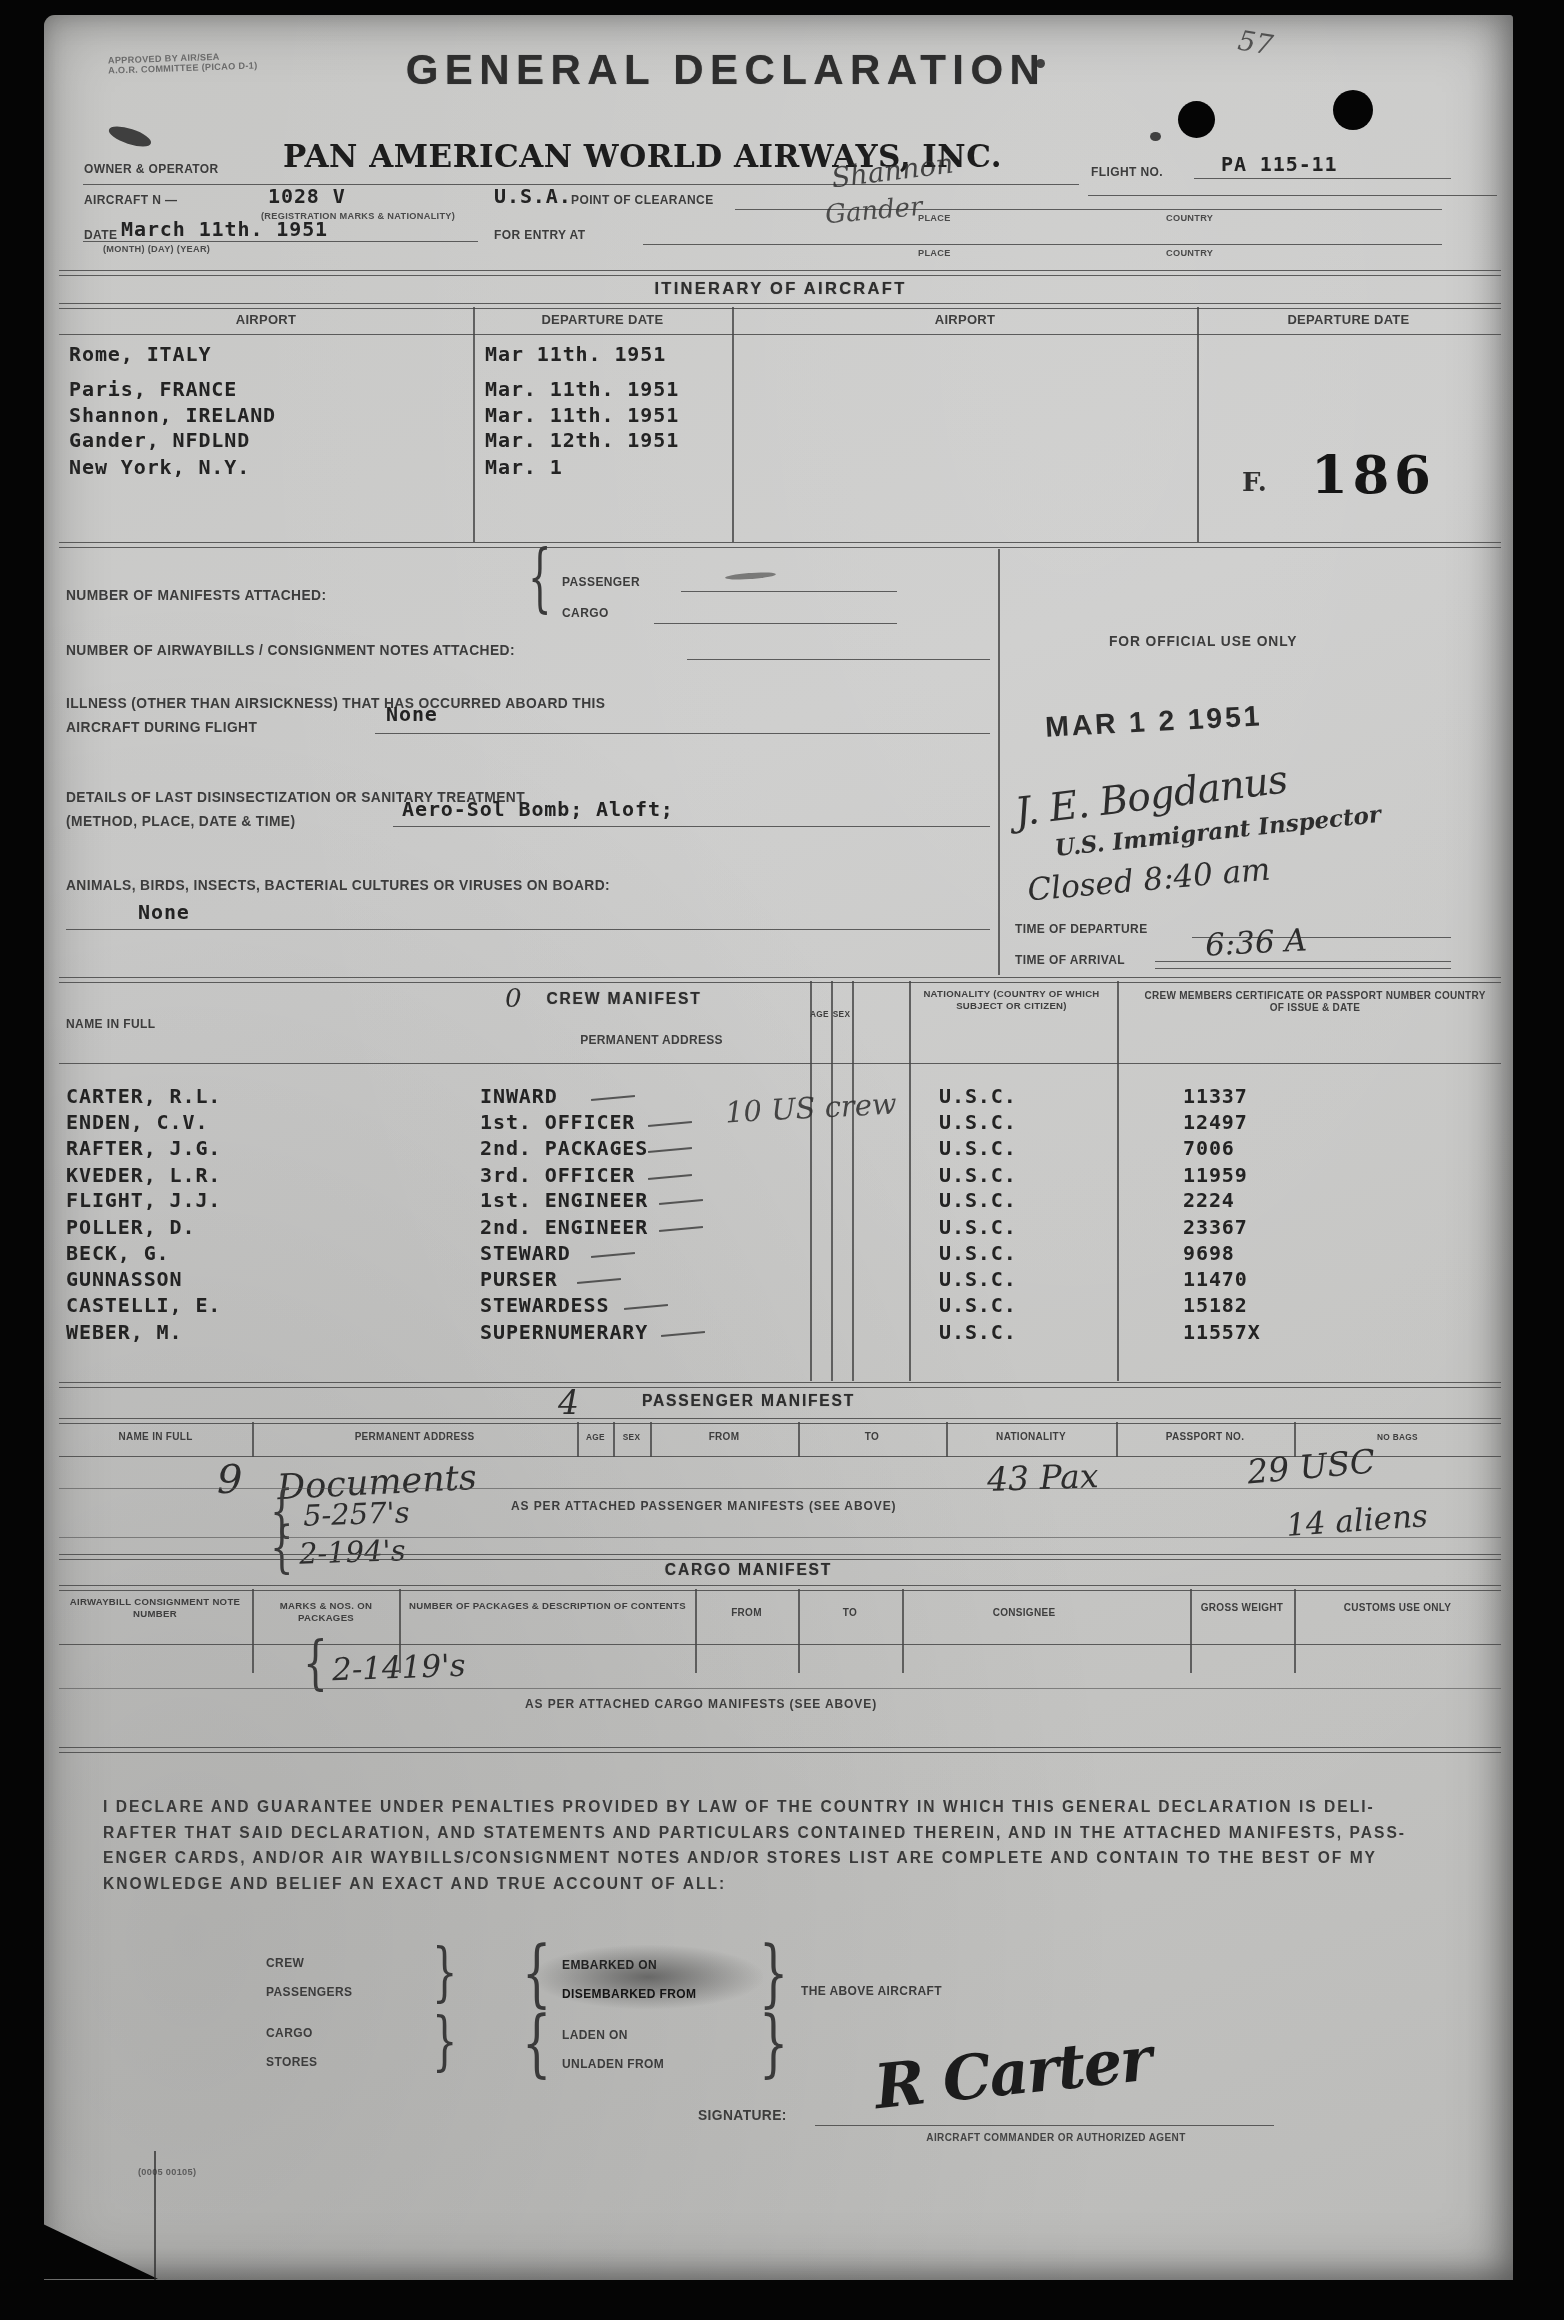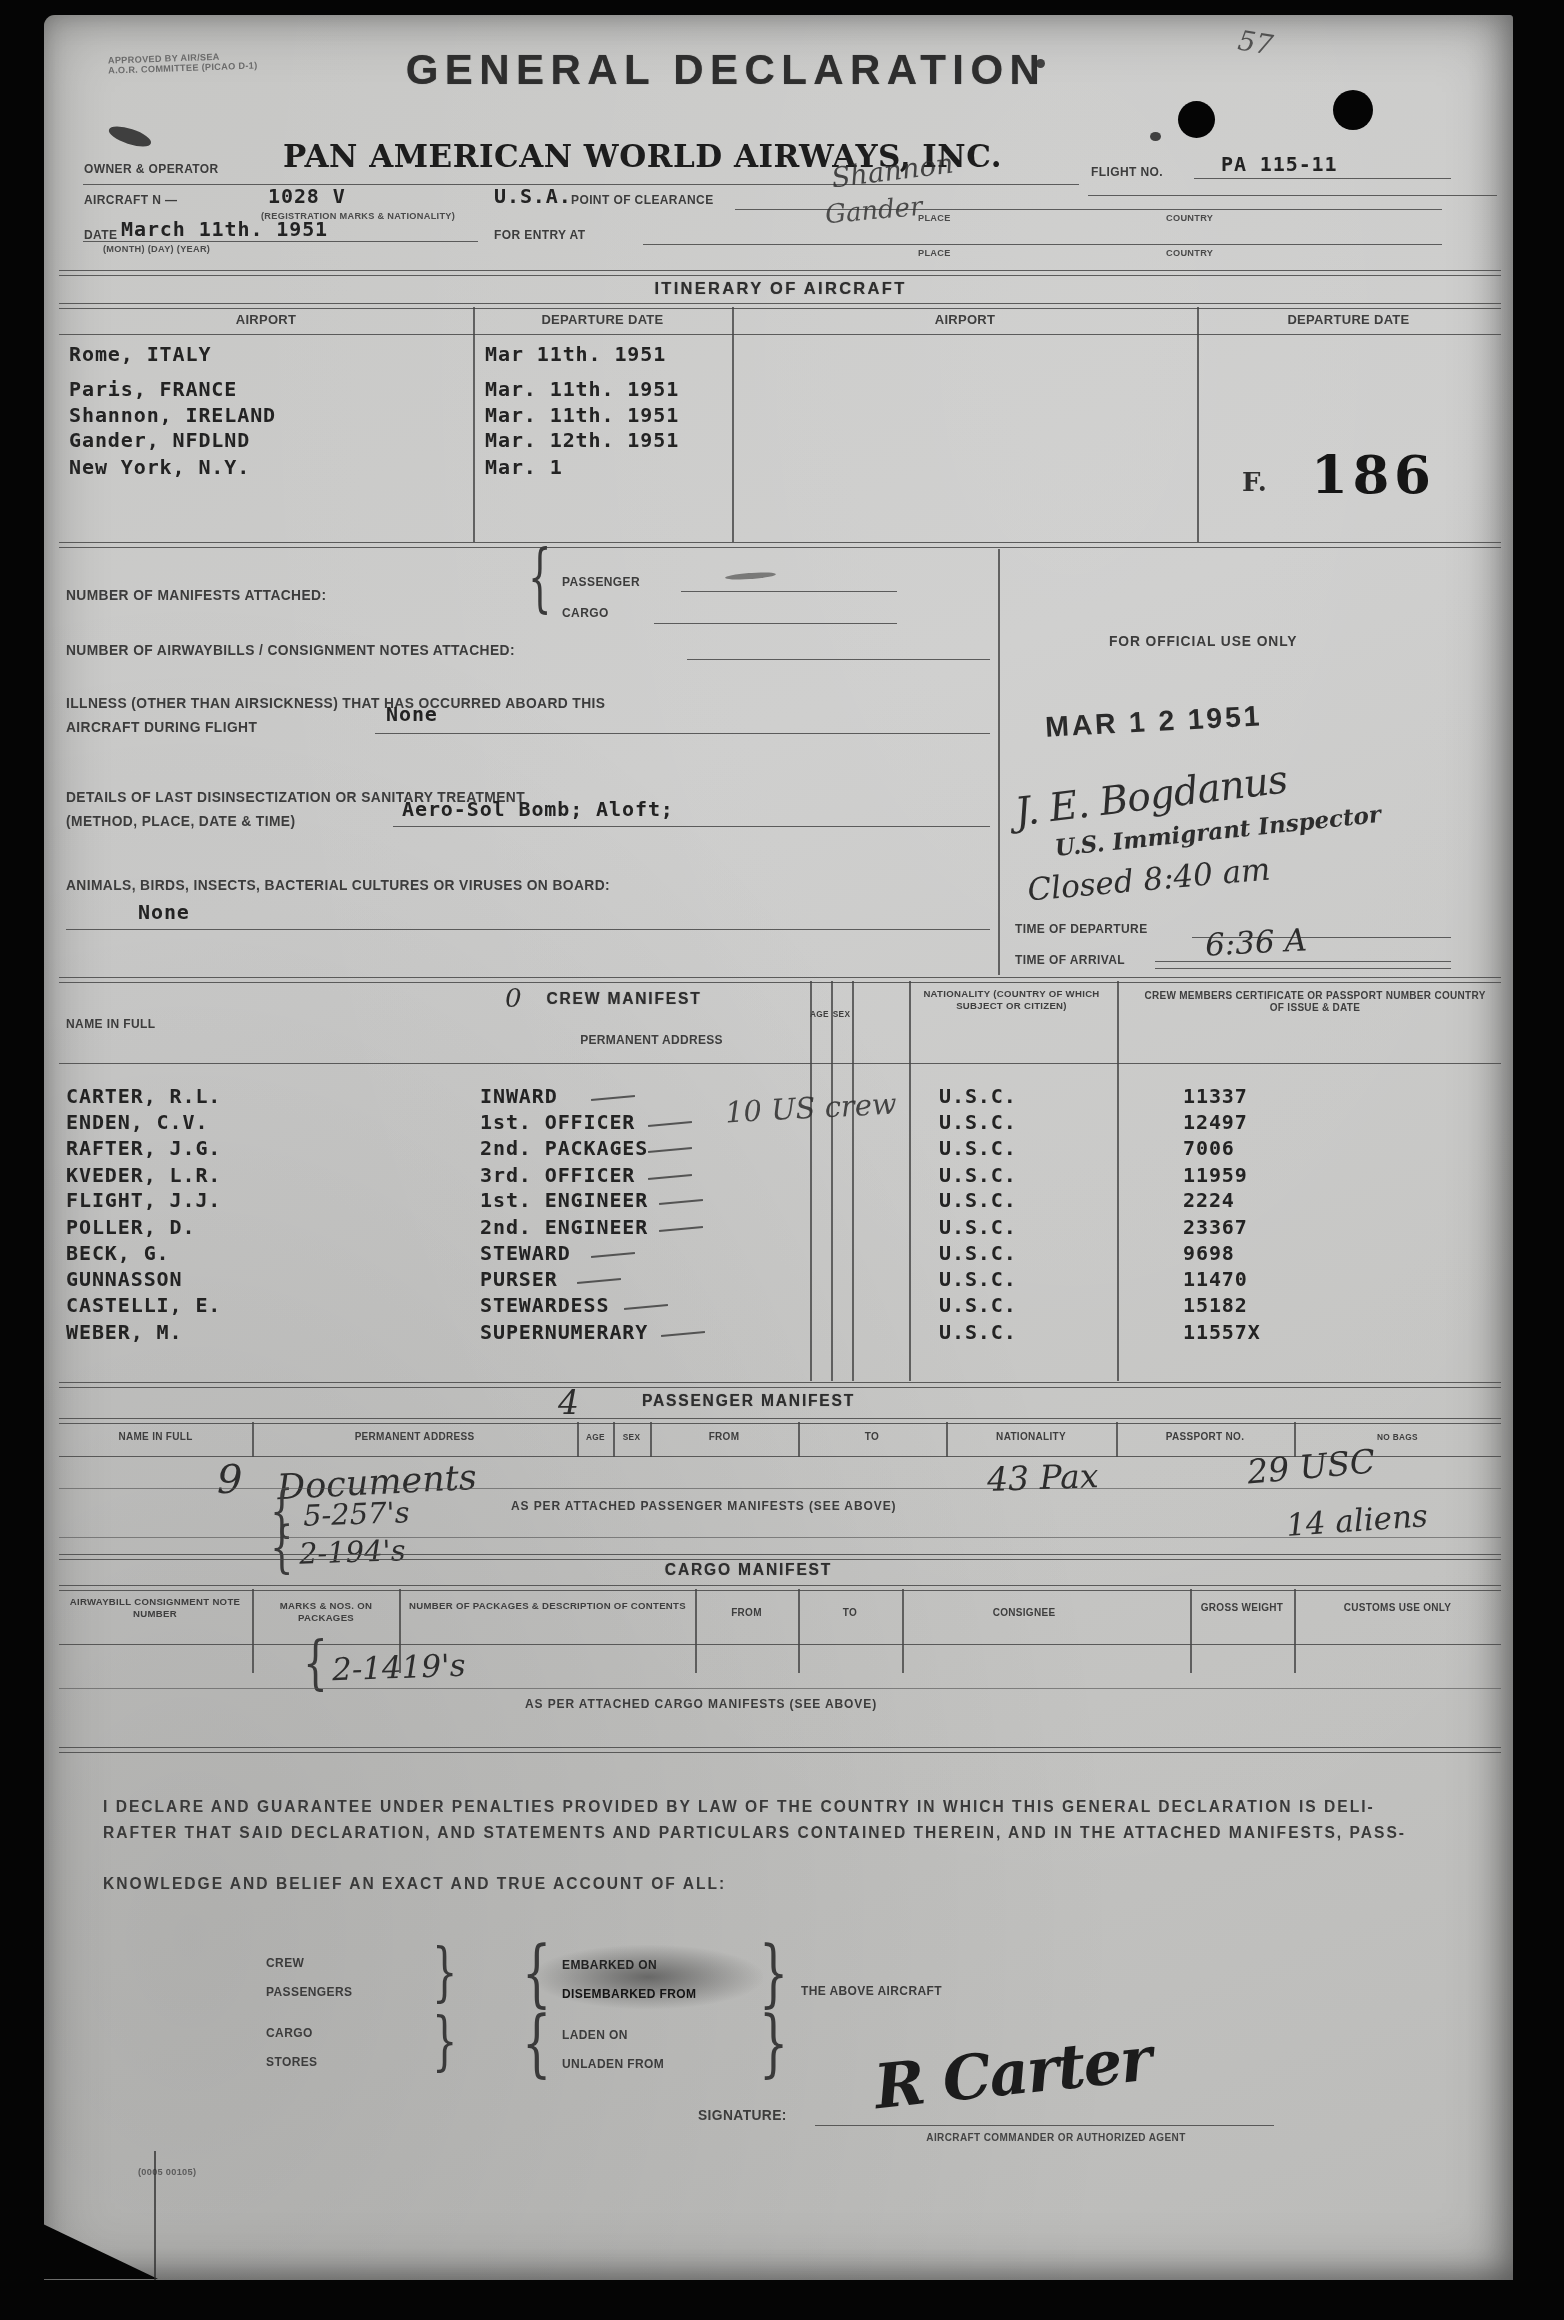--- a/index.html
+++ b/index.html
@@ -304,20 +304,21 @@
   <div class="rule" style="left:59px; top:1644px; width:1442px;"></div>
 
   <div class="brace" style="left:303px; top:1640px; font-size:39px; transform:scaleY(1.5);">{</div>
   <div class="hand" style="left:332px; top:1649px; font-size:31px; transform:rotate(-2deg);">2-1419's</div>
   <div class="lbl-m" style="left:525px; top:1697px; letter-spacing:0.9px;">AS PER ATTACHED CARGO MANIFESTS (SEE ABOVE)</div>
   <div class="rule-thin" style="left:59px; top:1688px; width:1442px;"></div>
   <div class="rule-d" style="left:59px; top:1747px; width:1442px;"></div>
 
   <div class="decl-line" style="left:103px; top:1798px;">I DECLARE AND GUARANTEE UNDER PENALTIES PROVIDED BY LAW OF THE COUNTRY IN WHICH THIS GENERAL DECLARATION IS DELI-</div>
   <div class="decl-line" style="left:103px; top:1824px;">RAFTER THAT SAID DECLARATION, AND STATEMENTS AND PARTICULARS CONTAINED THEREIN, AND IN THE ATTACHED MANIFESTS, PASS-</div>
+  <div class="decl-line" style="left:103px; top:1849px;">ENGER CARDS, AND/OR AIR WAYBILLS/CONSIGNMENT NOTES AND/OR STORES LIST ARE COMPLETE AND CONTAIN TO THE BEST OF MY</div>
   <div class="decl-line" style="left:103px; top:1875px;">KNOWLEDGE AND BELIEF AN EXACT AND TRUE ACCOUNT OF ALL:</div>
 
   <div class="lbl-m" style="left:266px; top:1956px;">CREW</div>
   <div class="lbl-m" style="left:266px; top:1985px;">PASSENGERS</div>
   <div class="brace" style="left:432px; top:1949px; font-size:40px; transform:scaleY(1.6);">}</div>
   <div class="brace" style="left:522px; top:1945px; font-size:46px; transform:scaleY(1.6);">{</div>
   <div class="smudge-blot" style="left:533px; top:1945px; width:230px; height:64px;"></div>
   <div class="lbl-m" style="left:562px; top:1958px; color:#222;">EMBARKED ON</div>
   <div class="lbl-m" style="left:562px; top:1987px; color:#141414;">DISEMBARKED FROM</div>
   <div class="brace" style="left:759px; top:1945px; font-size:46px; transform:scaleY(1.6);">}</div>

